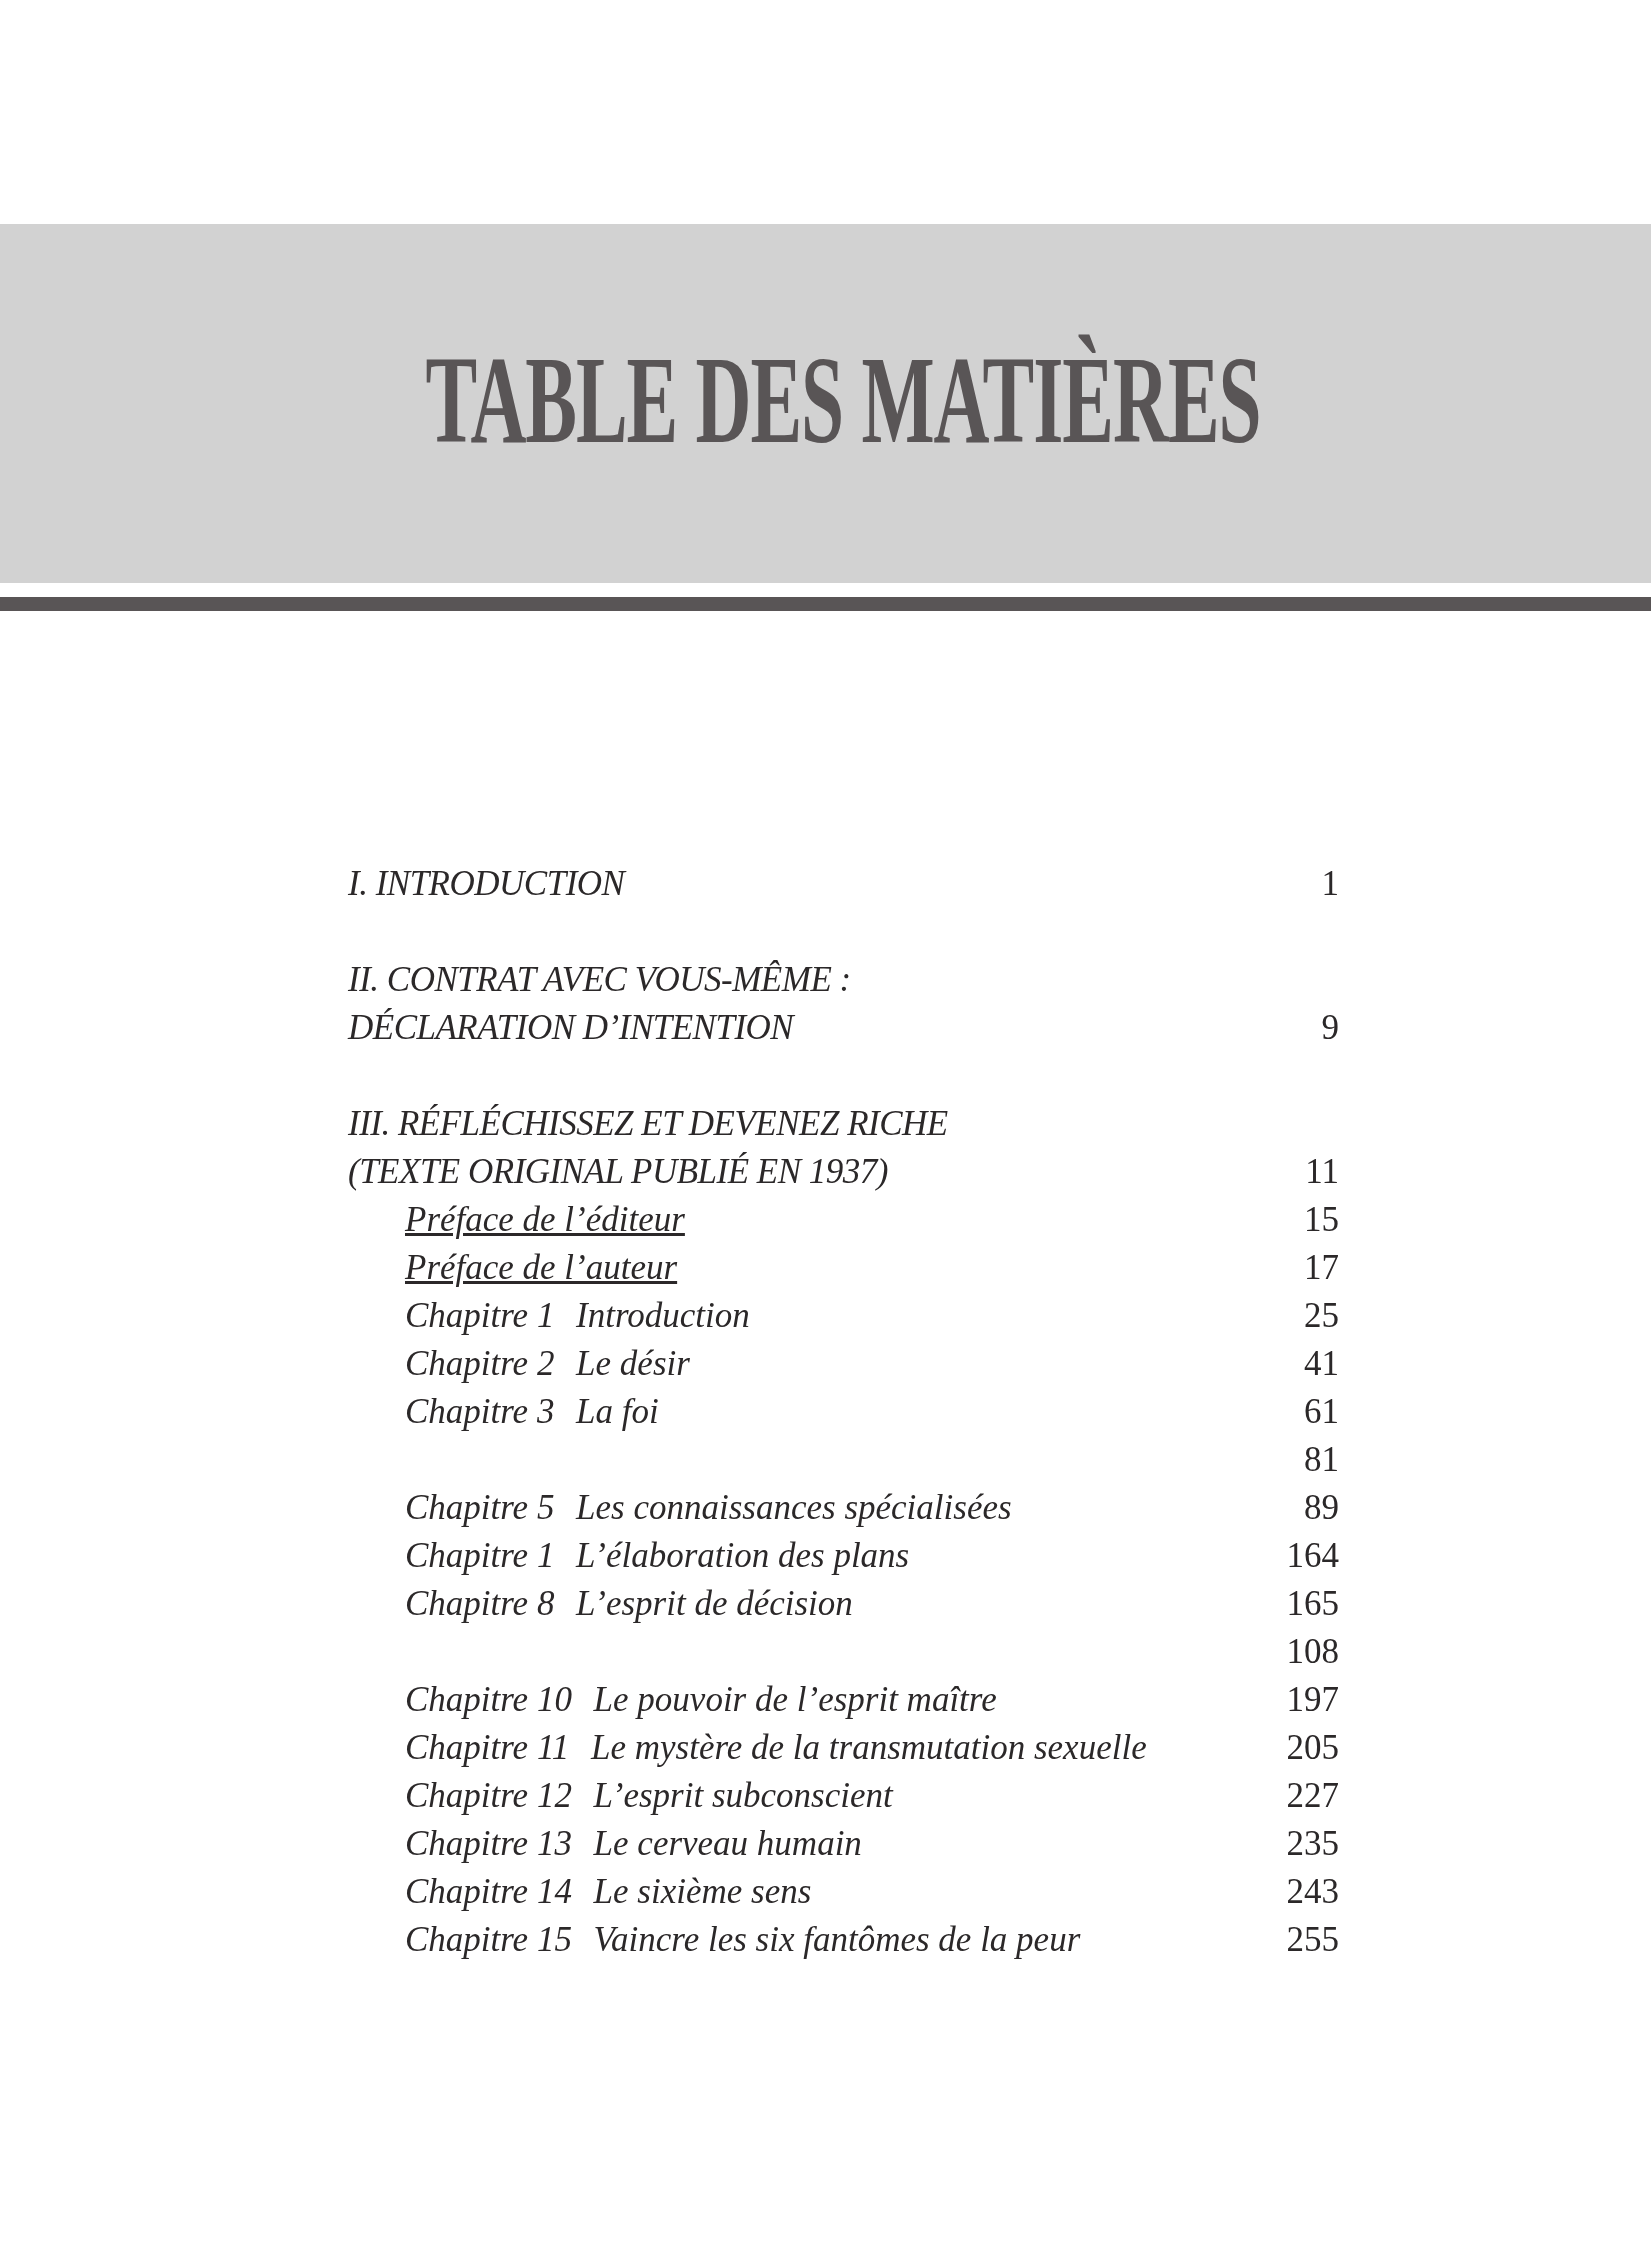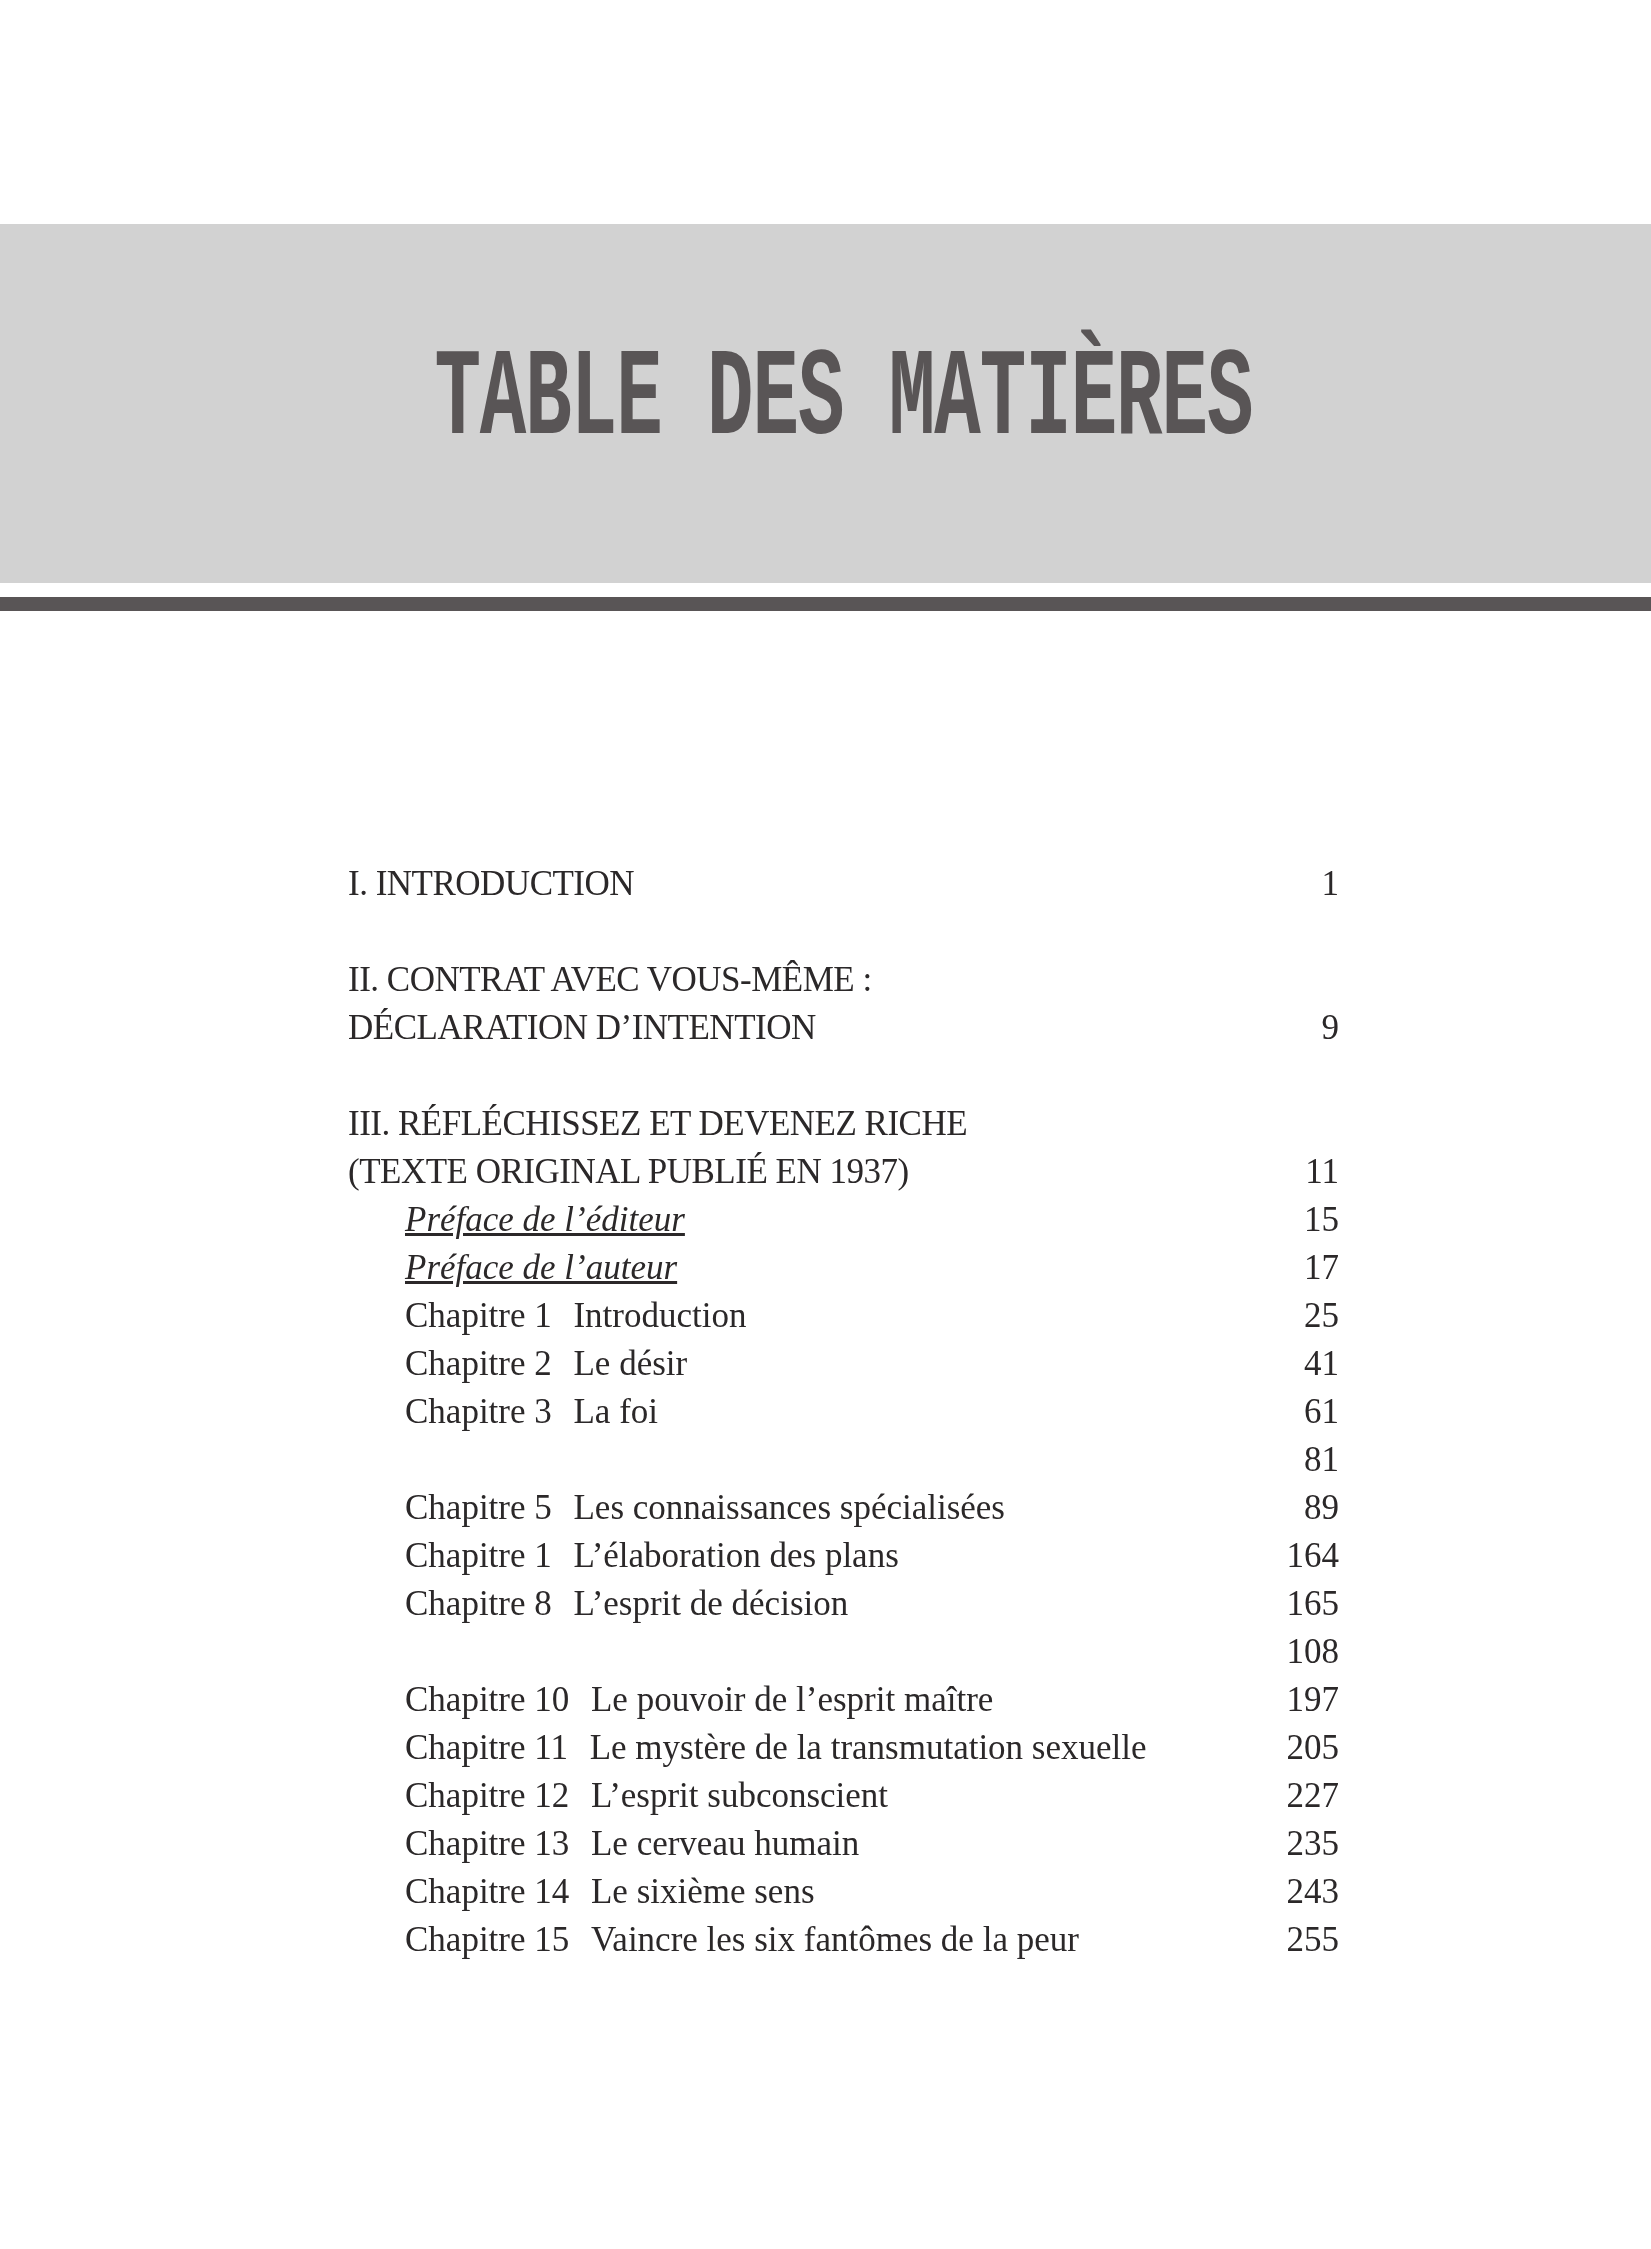--- a/index.html
+++ b/index.html
@@ -22,21 +22,21 @@
     width: 1652px;
     height: 359px;
     background: #d2d2d2;
   }
   .title-text {
     position: absolute;
     left: 0;
     width: 1652px;
     top: 330px;
     text-align: center;
-    font-family: Liberation Mono, monospace;
+    font-family: Liberation Serif, serif;
     font-weight: bold;
     font-size: 124px;
     line-height: 141px;
     color: #595556;
     letter-spacing: -1.7px;
     white-space: nowrap;
   }
   .title-text span {
     display: inline-block;
     transform: scaleX(0.625);
@@ -65,20 +65,21 @@
     font-size: 35px;
     white-space: nowrap;
   }
   .row.blank {
     height: 48px;
   }
   .row .label {
     position: absolute;
     left: 0;
     top: 0;
+    font-style: italic;
   }
   .row.sub .label {
     left: 57px;
   }
   .row .label.italic {
     font-style: italic;
     text-decoration: underline;
   }
   .row .chap-title {
     margin-left: 0.62em;

